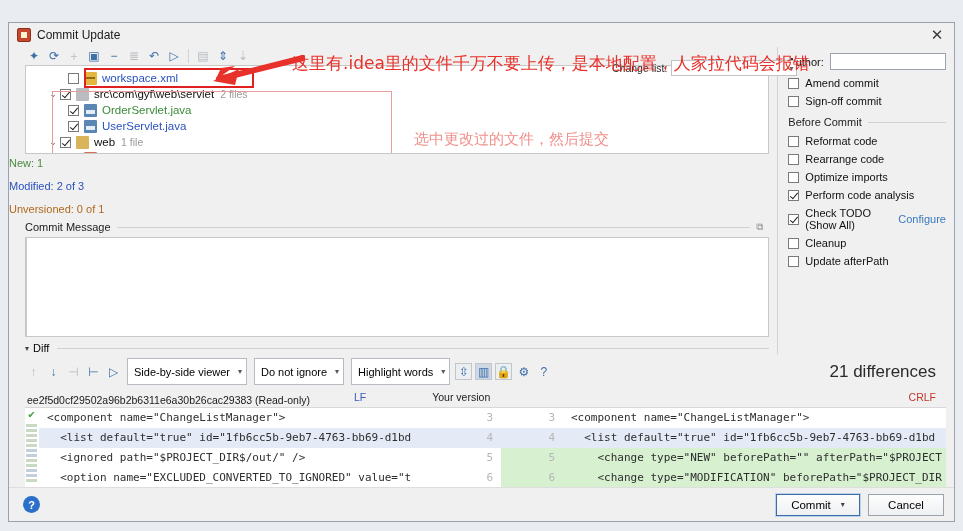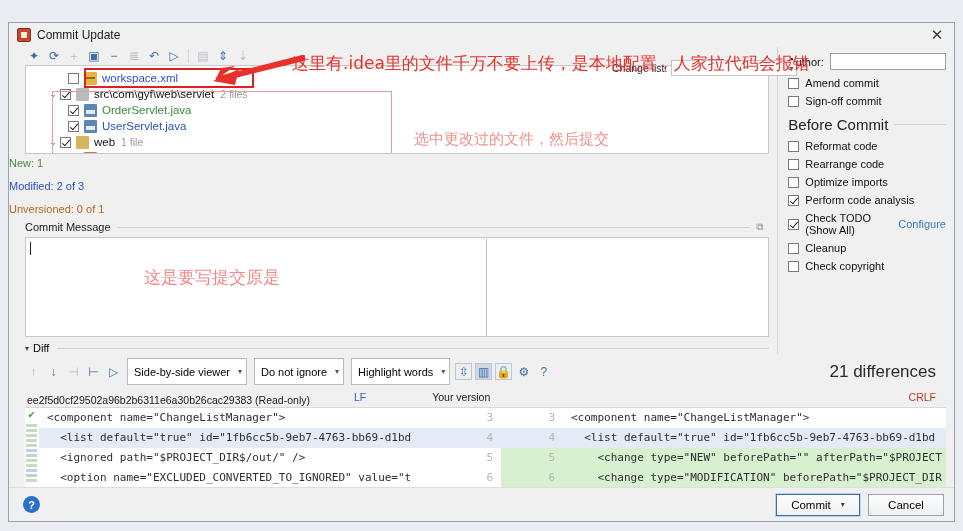--- a/index.html
+++ b/index.html
@@ -215,21 +215,21 @@
   .rc-label { font-size: 11px; margin-right: 6px; }
   .rc-input {
     flex: 1; height: 17px;
     border: 1px solid #9aa3ad;
     background: #fff;
   }
   .rc-chk { display: flex; align-items: center; margin-bottom: 6px; font-size: 11px; }
   .rc-chk .cbx { margin-right: 6px; }
   .rc-sep {
     display: flex; align-items: center;
-    font-size: 15px; color: #222;
+    font-size: 11px; color: #222;
     margin: 9px 0 7px 0;
     justify-content: flex-end;
   }
   .rc-sep .rule { flex: 1; height: 1px; background: #d0d0d0; margin-left: 6px; }
   .rc-link { color: #3a79c0; margin-left: 4px; font-size: 11px; }
 
   
   .diff-head {
     display: flex; align-items: center;
     margin: 5px 8px 0 16px;
@@ -476,24 +476,20 @@
           <span class="st-unv">Unversioned: 0 of 1</span>
         </div>
 
         <div class="cm-head">
           <span>Commit Message</span>
           <span class="rule"></span>
           <span class="copy-icon">⧉</span>
         </div>
 
         <div class="cm-box">
-          <div class="cm-left">
-            <span class="cm-caret"></span>
-            <span class="cm-anno">这是要写提交原是</span>
-          </div>
           <div class="cm-right-pane"></div>
         </div>
 
         <div class="diff-head">
           <span class="tw">▾</span>
           <span>Diff</span>
           <span class="rule"></span>
         </div>
 
       </div>
@@ -539,21 +535,21 @@
           <span class="cbx checked"></span>
           <span>Check TODO (Show All)</span>
           <span class="rc-link">Configure</span>
         </div>
         <div class="rc-chk">
           <span class="cbx"></span>
           <span>Cleanup</span>
         </div>
         <div class="rc-chk">
           <span class="cbx"></span>
-          <span>Check copyright</span>
+          <span>Update afterPath</span>
         </div>
       </div>
     </div>
 
     <div class="diff-toolbar">
       <span class="dt-icon dim">↑</span>
       <span class="dt-icon">↓</span>
       <span class="dt-icon dim">⊣</span>
       <span class="dt-icon">⊢</span>
       <span class="dt-icon">▷</span>

